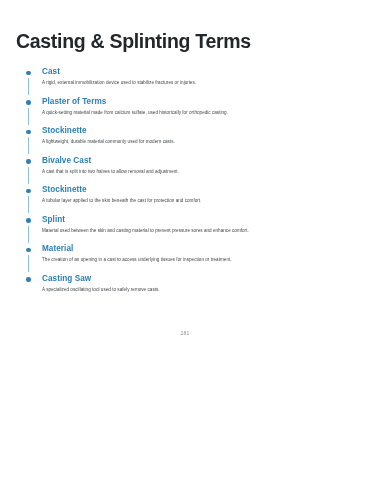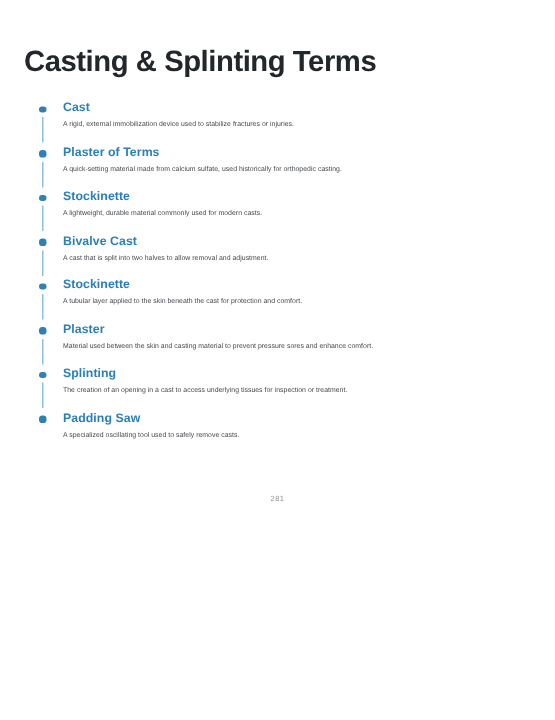--- a/index.html
+++ b/index.html
@@ -130,31 +130,31 @@
       </li>
       <li class="term-item">
         <span class="term-bullet"></span>
         <span class="term-rule"></span>
         <div class="term-name">Stockinette</div>
         <div class="term-desc">A tubular layer applied to the skin beneath the cast for protection and comfort.</div>
       </li>
       <li class="term-item">
         <span class="term-bullet"></span>
         <span class="term-rule"></span>
-        <div class="term-name">Plaster</div>
+        <div class="term-name">Splint</div>
         <div class="term-desc">Material used between the skin and casting material to prevent pressure sores and enhance comfort.</div>
       </li>
       <li class="term-item">
         <span class="term-bullet"></span>
         <span class="term-rule"></span>
-        <div class="term-name">Splinting</div>
+        <div class="term-name">Material</div>
         <div class="term-desc">The creation of an opening in a cast to access underlying tissues for inspection or treatment.</div>
       </li>
       <li class="term-item">
         <span class="term-bullet"></span>
-        <div class="term-name">Padding Saw</div>
+        <div class="term-name">Casting Saw</div>
         <div class="term-desc">A specialized oscillating tool used to safely remove casts.</div>
       </li>
     </ul>
 
   <div class="page-number">281</div>
 
 </div>
 
 </body></html>

